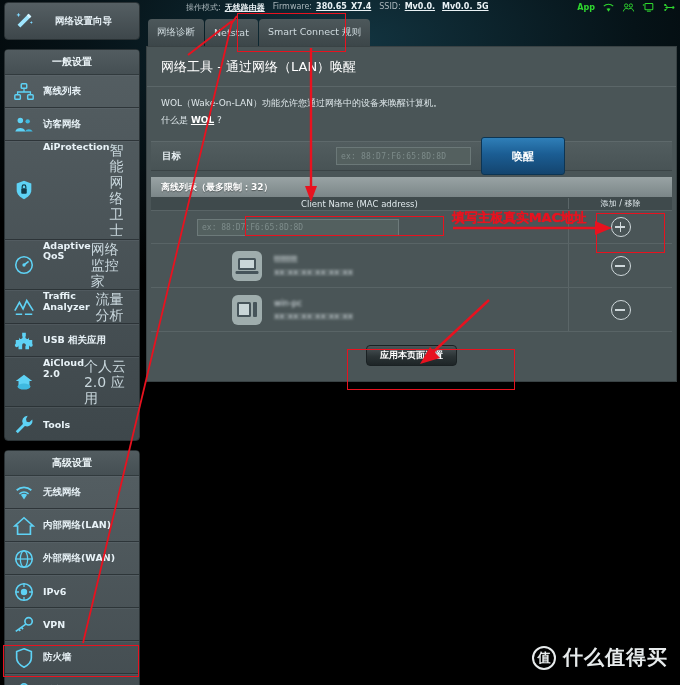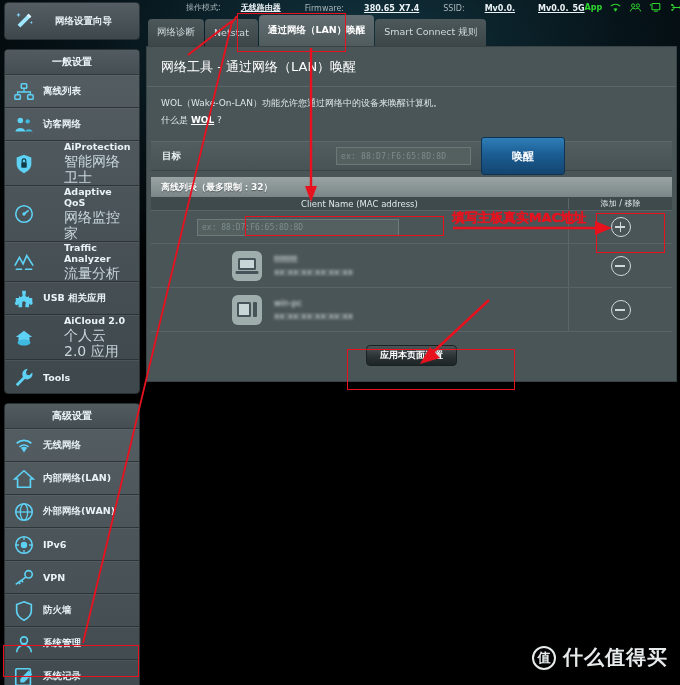--- a/index.html
+++ b/index.html
@@ -16,21 +16,21 @@
       radial-gradient(ellipse 500px 260px at 360px 40px, #12333f 0%, #061318 55%, #000 100%),
       #000;
   }
 
   
   .topbar {
     position: absolute; left: 0; top: 0; width: 680px; height: 14px;
     display: flex; align-items: center;
     font-size: 8px; color: #c8d2d6; white-space: nowrap;
   }
-  .topbar-left { margin-left: 186px; display: flex; align-items: flex-end; gap: 20px; }
+  .topbar-left { margin-left: 186px; display: flex; align-items: flex-start; gap: 4px; }
   .tb-lbl { color: #aab6bb; }
   .tb-val { color: #eaf2f5; text-decoration: underline; font-weight: bold; }
   .topbar-right {
     margin-left: auto; margin-right: 5px;
     display: flex; align-items: center; gap: 7px;
   }
   .app-word { color: #2fd82f; font-weight: bold; font-size: 8px; }
   .tb-icon { width: 13px; height: 11px; display: block; }
 
   
@@ -60,21 +60,21 @@
     border-top: 1px solid rgba(108,120,125,.25);
     cursor: pointer;
   }
   .nav-item:last-child { border-bottom: none; }
   .nav-item.selected {
     background: linear-gradient(180deg, #7fa9c9 0%, #3f6b90 50%, #2d5378 100%);
     box-shadow: inset 0 0 6px rgba(160,210,255,.4);
   }
   .nav-item.highlight-box { outline: 1px solid #d02030; outline-offset: -1px; }
   .nav-ico { width: 22px; height: 22px; flex: 0 0 22px; }
-  .nav-txt { display: flex; flex-direction: column; line-height: 1.15; margin-left: 21px; }
+  .nav-txt { display: flex; flex-direction: row; line-height: 1.15; }
   .nav-t1 { color: #e8f2f7; font-size: 9.5px; font-weight: bold; }
   .nav-t2 { color: #c8d6dc; font-size: 14px; }
   .nav-item.selected .nav-t1 { color: #ffffff; }
 
   
   .main { position: absolute; left: 146px; top: 14px; width: 534px; }
 
   .tabs { display: flex; align-items: flex-end; height: 32px; padding-left: 2px; }
   .tab {
     height: 27px; display: flex; align-items: center; padding: 0 9px;
@@ -440,21 +440,20 @@
         <span class="nav-t1">网络工具</span>
       </div>
     </div>
   </div>
 
   <div class="main">
 
     <div class="tabs">
       <div class="tab">网络诊断</div>
       <div class="tab">Netstat</div>
-      <div class="tab active marked">通过网络（LAN）唤醒</div>
       <div class="tab">Smart Connect 规则</div>
     </div>
 
     <div class="panel">
       <div class="panel-title">网络工具 - 通过网络（LAN）唤醒</div>
 
       <div class="panel-desc">
         <div class="desc-line">WOL（Wake-On-LAN）功能允许您通过网络中的设备来唤醒计算机。</div>
         <div class="desc-line">
           <span>什么是 </span><span class="wol-link">WOL</span><span> ?</span>

